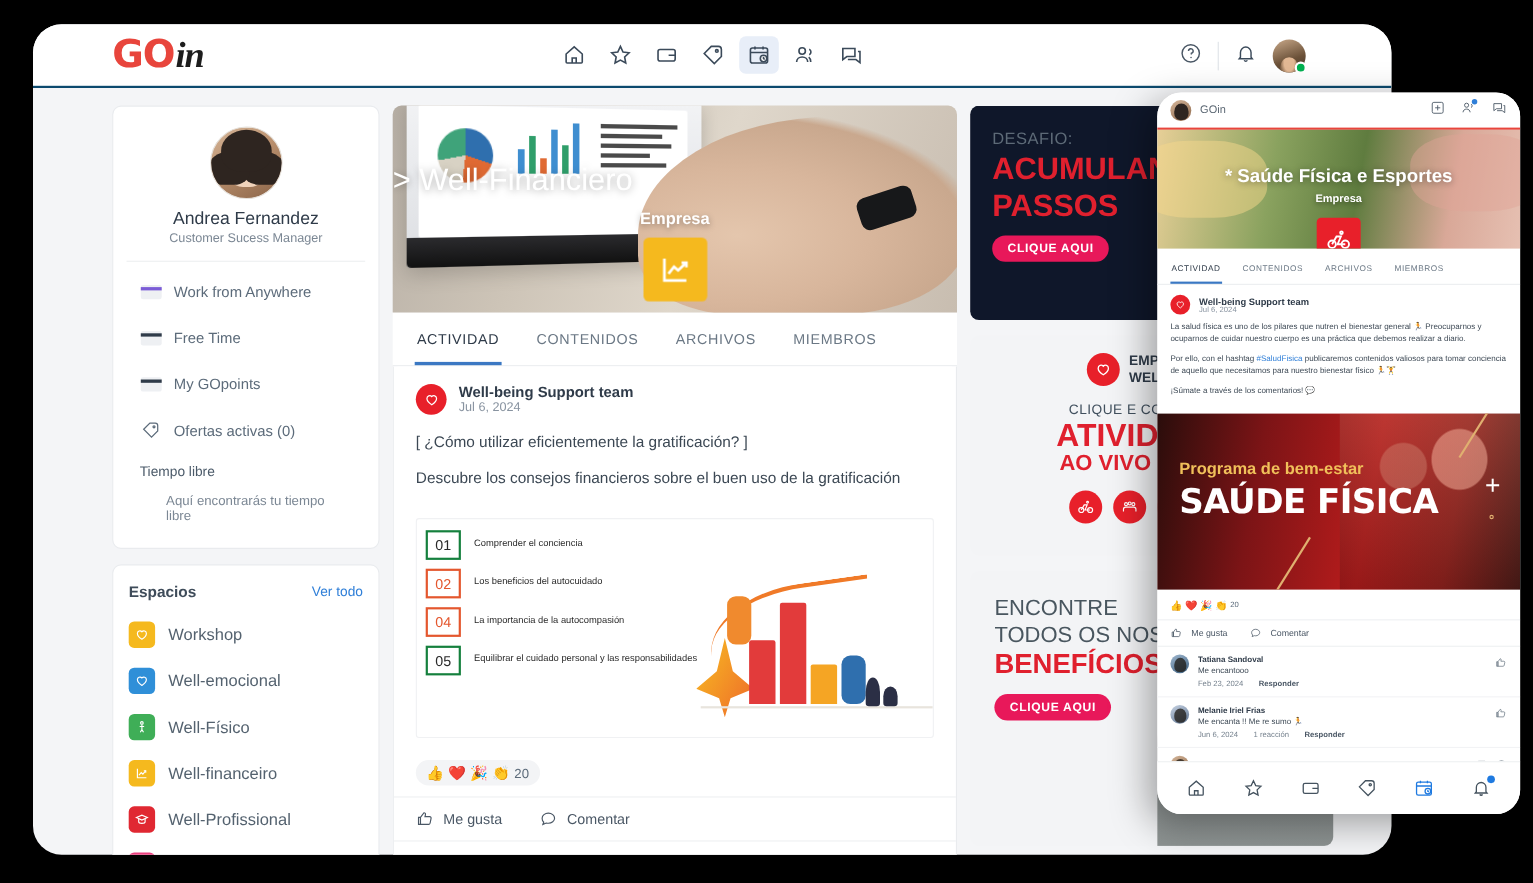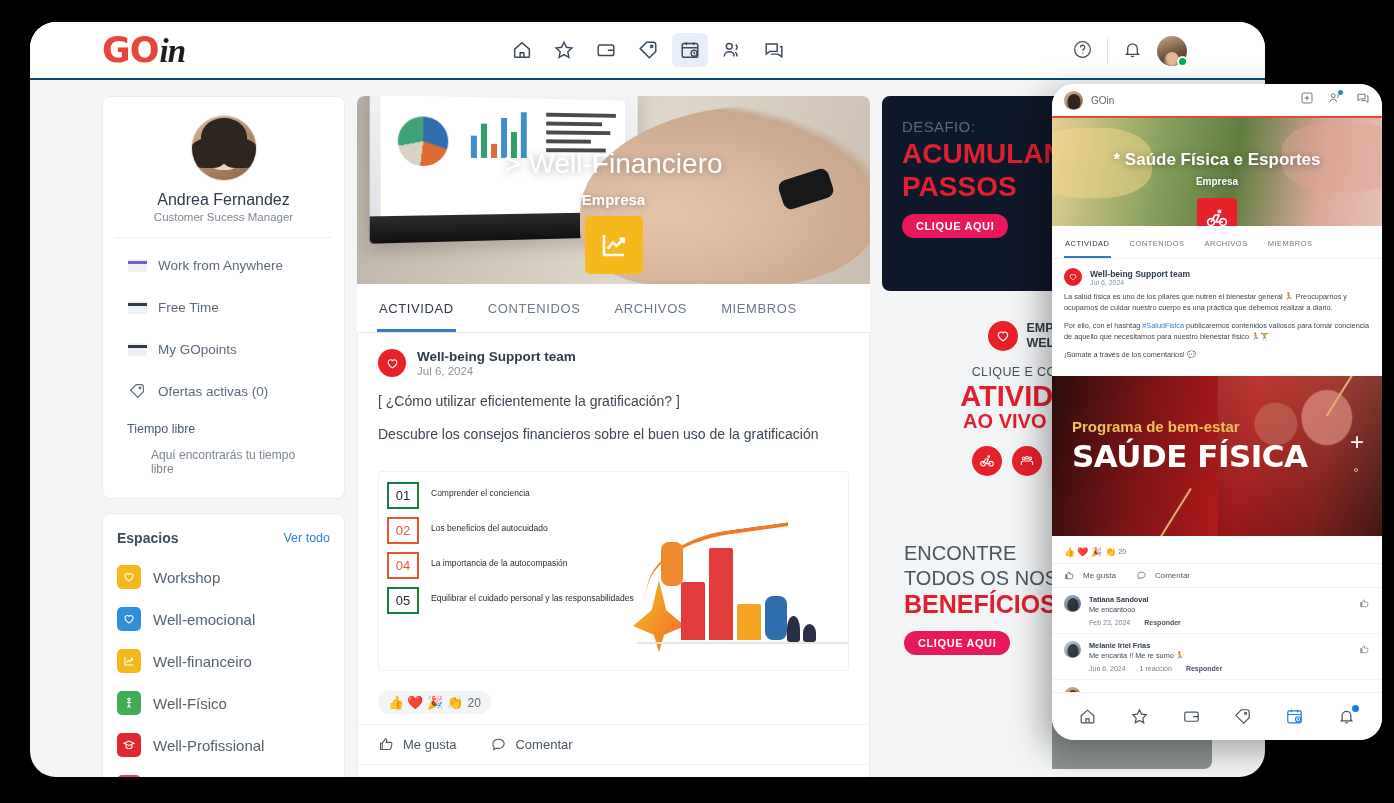--- a/index.html
+++ b/index.html
@@ -172,21 +172,21 @@
   .hero .hand {
     position:absolute; right:-10px; top:10px; width:300px; height:180px;
     background: radial-gradient(ellipse at 30% 60%, #e4c6ad 0%, #d8b69c 40%, #c9a88e 70%, rgba(201,168,142,0) 75%);
     border-radius: 60% 20% 40% 30%;
   }
   .hero .watch {
     position:absolute; right:38px; top:78px; width:52px; height:30px;
     background:#17181a; border-radius: 8px; transform: rotate(-18deg);
   }
   .hero-title {
-    position:absolute; left:0; right:0; top:52px; text-align:center;
+    position:absolute; left:0; right:0; top:52px; text-align:left;
     color:#fff; font-size: 28px; font-weight: 400;
     text-shadow: 0 1px 8px rgba(0,0,0,.35);
   }
   .hero-sub {
     position:absolute; left:0; right:0; top:95px; text-align:center;
     color:#fff; font-size: 15px; font-weight:600;
     text-shadow: 0 1px 6px rgba(0,0,0,.35);
   }
   .hero-icon {
     position:absolute; left:50%; transform:translateX(-50%); top:120px;
@@ -578,37 +578,37 @@
           </div>
           <div class="esp-item">
             <span class="esp-badge" style="background:#2f8fd8">
               <svg viewBox="0 0 24 24">
                   <path d="M12 19s-7-4.3-7-9a4 4 0 0 1 7-2.6A4 4 0 0 1 19 10c0 4.7-7 9-7 9z"></path>
                 </svg>
             </span>
             <span class="esp-label">Well-emocional</span>
           </div>
           <div class="esp-item">
+            <span class="esp-badge" style="background:#3fae57">
+              <svg viewBox="0 0 24 24">
+                  <circle cx="12" cy="5.5" r="2"></circle>
+                  <path d="M12 8v8M8.5 11h7M9.5 20l2.5-4 2.5 4"></path>
+                </svg>
+            </span>
+            <span class="esp-label">Well-Físico</span>
+          </div>
+          <div class="esp-item">
             <span class="esp-badge" style="background:#f5b91e">
               <svg viewBox="0 0 24 24">
                   <path d="M5 5v14h14"></path>
                   <path d="M7.5 15l3.5-4 2.5 2.2L18 8"></path>
                   <path d="M15 8h3v3"></path>
                 </svg>
             </span>
             <span class="esp-label">Well-financeiro</span>
-          </div>
-          <div class="esp-item">
-            <span class="esp-badge" style="background:#3fae57">
-              <svg viewBox="0 0 24 24">
-                  <circle cx="12" cy="5.5" r="2"></circle>
-                  <path d="M12 8v8M8.5 11h7M9.5 20l2.5-4 2.5 4"></path>
-                </svg>
-            </span>
-            <span class="esp-label">Well-Físico</span>
           </div>
           <div class="esp-item">
             <span class="esp-badge" style="background:#e02832">
               <svg viewBox="0 0 24 24">
                   <path d="M3.5 9 12 5.2 20.5 9 12 12.8z"></path>
                   <path d="M7 11v4.5c0 1.5 2.4 2.6 5 2.6s5-1.1 5-2.6V11"></path>
                 </svg>
             </span>
             <span class="esp-label">Well-Profissional</span>
           </div>

